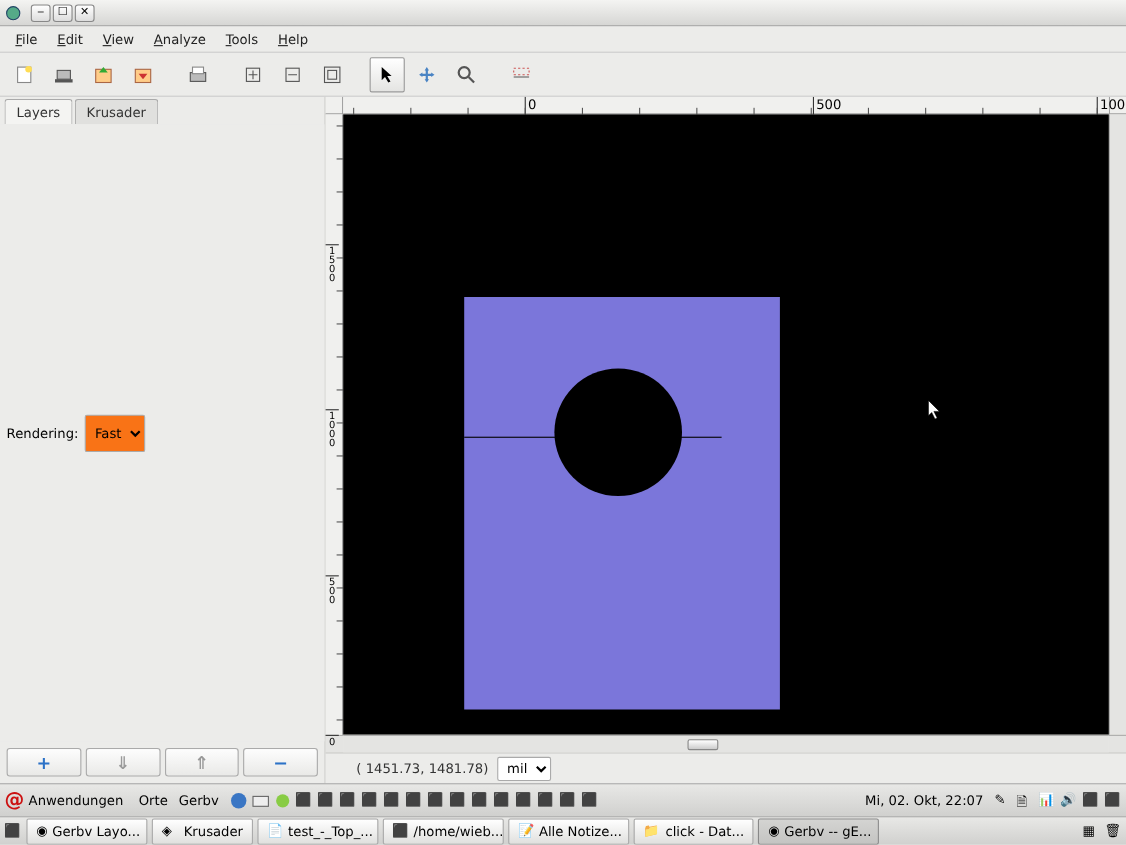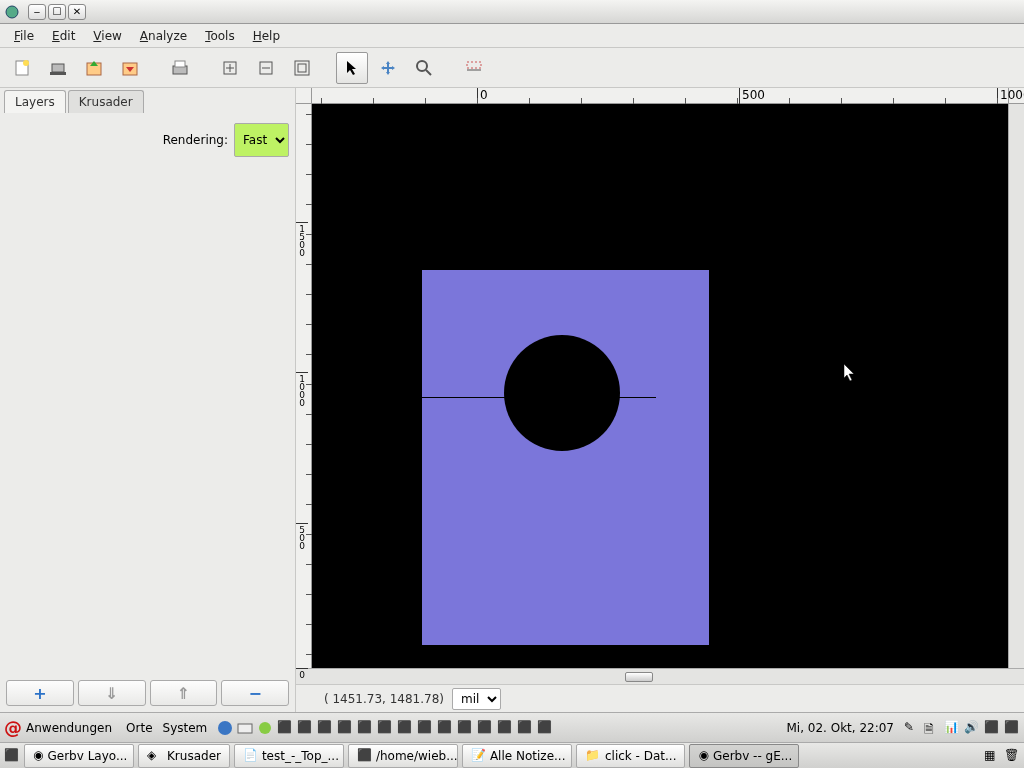--- a/index.html
+++ b/index.html
@@ -18,23 +18,23 @@
 .tbtn { width: 32px; height: 32px; border: 1px solid transparent; border-radius: 2px; display: flex; align-items: center; justify-content: center; background: transparent; }
 .tbtn.active { border: 1px solid #999; background: linear-gradient(#fff,#e4e4e2); }
 .tsep { width: 10px; }
 
 .main-area { flex: 1; display: flex; background: #ececea; overflow: hidden; }
 
 .sidebar { width: 296px; display: flex; flex-direction: column; border-right: 1px solid #c8c8c6; }
 .tabs { display: flex; padding: 2px 4px 0 4px; gap: 2px; align-items: flex-end; }
 .tab { padding: 4px 10px; border: 1px solid #aaa; border-bottom: none; border-radius: 3px 3px 0 0; background: #e0e0de; color: #333; }
 .tab.active { background: #f4f4f2; }
-.tabpanel { flex: 1; display: flex; flex-direction: column; background: #ececea; padding: 4px 6px; align-items: flex-end; }
+.tabpanel { flex: 1; display: flex; flex-direction: row; background: #ececea; padding: 4px 6px; }
 .render-row { display: flex; align-items: center; gap: 6px; margin: 6px 0; }
-.render-row select { flex: 1; height: 34px; border: 1px solid #aaa; border-radius: 2px; background: #bef264; padding: 0 4px; }
+.render-row select { flex: 1; height: 34px; border: 1px solid #aaa; border-radius: 2px; background: #f97316; padding: 0 4px; }
 .layerlist { flex: 1; background: #fff; border: 1px solid #aaa; border-radius: 2px; overflow: hidden; }
 .layer-item { display: flex; align-items: center; height: 22px; background: #6b84cc; color: #fff; padding: 0 6px; gap: 6px; }
 .layer-item input[type=checkbox] { width: 13px; height: 13px; }
 .layer-swatch { width: 24px; height: 14px; background: #7b76da; border: 1px solid #333; }
 .sidebar-btns { display: flex; gap: 4px; padding: 6px; }
 .sidebar-btns button { flex: 1; height: 26px; border: 1px solid #aaa; border-radius: 3px; background: linear-gradient(#fdfdfd,#e9e9e7); display: flex; align-items: center; justify-content: center; font-size: 16px; font-weight: bold; }
 
 .canvas-wrap { flex: 1; display: flex; flex-direction: column; position: relative; }
 .ruler-top { height: 16px; background: #f0f0ee; border-bottom: 1px solid #999; position: relative; margin-left: 16px; margin-right: 16px; }
 .ruler-top .tick { position: absolute; top: 0; height: 16px; border-left: 1px solid #333; font-size: 9px; padding-left: 2px; }
@@ -259,21 +259,21 @@
       <span class="coords">( 1451.73,  1481.78)</span>
       <select><option>mil</option></select>
     </div>
   </div>
 </div>
 
 <div class="taskbar">
   <span class="debian">@</span>
   <span>Anwendungen</span>
   <span style="margin-left:10px">Orte</span>
-  <span style="margin-left:6px">System</span>
+  <span style="margin-left:6px">Gerbv</span>
   <span class="tb-ico" style="margin-left:6px"><svg viewBox="0 0 16 16">
         <circle cx="8" cy="8" r="7" fill="#3a76c4"></circle>
       </svg></span>
   <span class="tb-ico"><svg viewBox="0 0 16 16">
         <rect x="1" y="4" width="14" height="9" fill="#eee" stroke="#666"></rect>
       </svg></span>
   <span class="tb-ico"><svg viewBox="0 0 16 16">
         <circle cx="8" cy="8" r="6" fill="#8c4"></circle>
       </svg></span>
   <span class="tb-ico">⬛</span>

